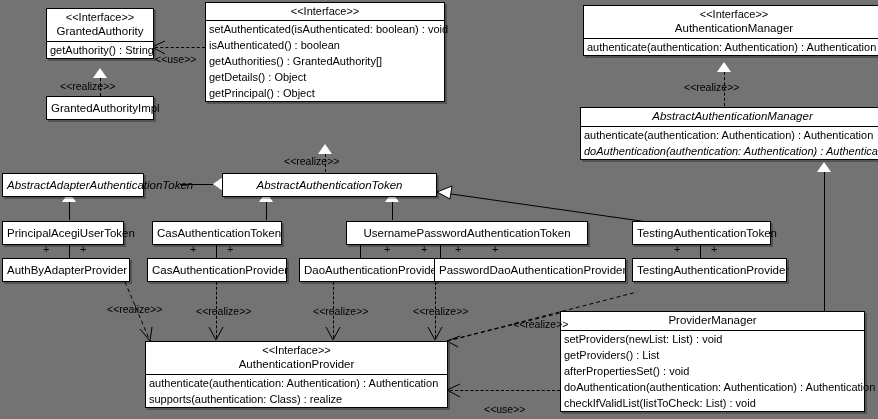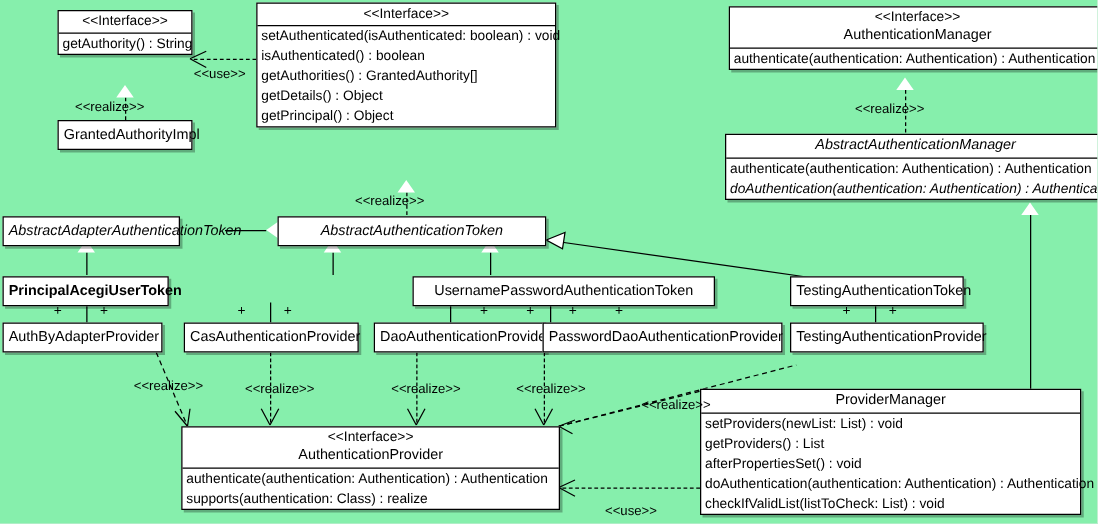--- a/index.html
+++ b/index.html
@@ -7,21 +7,21 @@
     padding: 0;
     background: #ededed;
   }
   body {
     font-family: "Liberation Sans", sans-serif;
   }
   #canvas {
     position: relative;
     width: 878px;
     height: 419px;
-    background: #86efac;
+    background: #737373;
     overflow: hidden;
   }
 
   
   .uml-class {
     position: absolute;
     background: #ffffff;
     border: 1px solid #000000;
     box-shadow: 2px 2px 0 rgba(0,0,0,0.28);
     box-sizing: border-box;
@@ -212,20 +212,21 @@
 
     <path d="M 152 47 L 165 41 M 152 47 L 165 54" stroke="#000" stroke-width="1" fill="none"></path>
 
     <path d="M 447 390 L 460 384 M 447 390 L 460 397" stroke="#000" stroke-width="1" fill="none"></path>
 
   </svg>
 
   <div class="uml-class" style="left:46px; top:8px; width:108px;">
     <div class="uml-head with-body">
       <span class="stereo">&lt;&lt;Interface&gt;&gt;</span>
+      <span class="cname">GrantedAuthority</span>
     </div>
     <div class="uml-body">
       <span class="member">getAuthority() : String</span>
     </div>
   </div>
 
   <div class="uml-class simple" style="left:46px; top:96px; width:108px;">
     <div class="uml-head">
       <span class="cname">GrantedAuthorityImpl</span>
     </div>
@@ -269,28 +270,33 @@
       <span class="cname abstract">AbstractAdapterAuthenticationToken</span>
     </div>
   </div>
 
   <div class="uml-class simple" style="left:222px; top:173px; width:215px;">
     <div class="uml-head">
       <span class="cname abstract">AbstractAuthenticationToken</span>
     </div>
   </div>
 
-  <div class="uml-class simple" style="left:2px; top:221px; width:133px;font-weight:bold;">
+  <div class="uml-class simple" style="left:2px; top:221px; width:122px;">
     <div class="uml-head">
       <span class="cname">PrincipalAcegiUserToken</span>
     </div>
   </div>
 
-
-  <div class="uml-class simple" style="left:330px; top:221px; width:242px;">
+  <div class="uml-class simple" style="left:152px; top:221px; width:130px;">
+    <div class="uml-head">
+      <span class="cname">CasAuthenticationToken</span>
+    </div>
+  </div>
+
+  <div class="uml-class simple" style="left:346px; top:221px; width:242px;">
     <div class="uml-head">
       <span class="cname">UsernamePasswordAuthenticationToken</span>
     </div>
   </div>
 
   <div class="uml-class simple" style="left:632px; top:221px; width:139px;">
     <div class="uml-head">
       <span class="cname">TestingAuthenticationToken</span>
     </div>
   </div>

